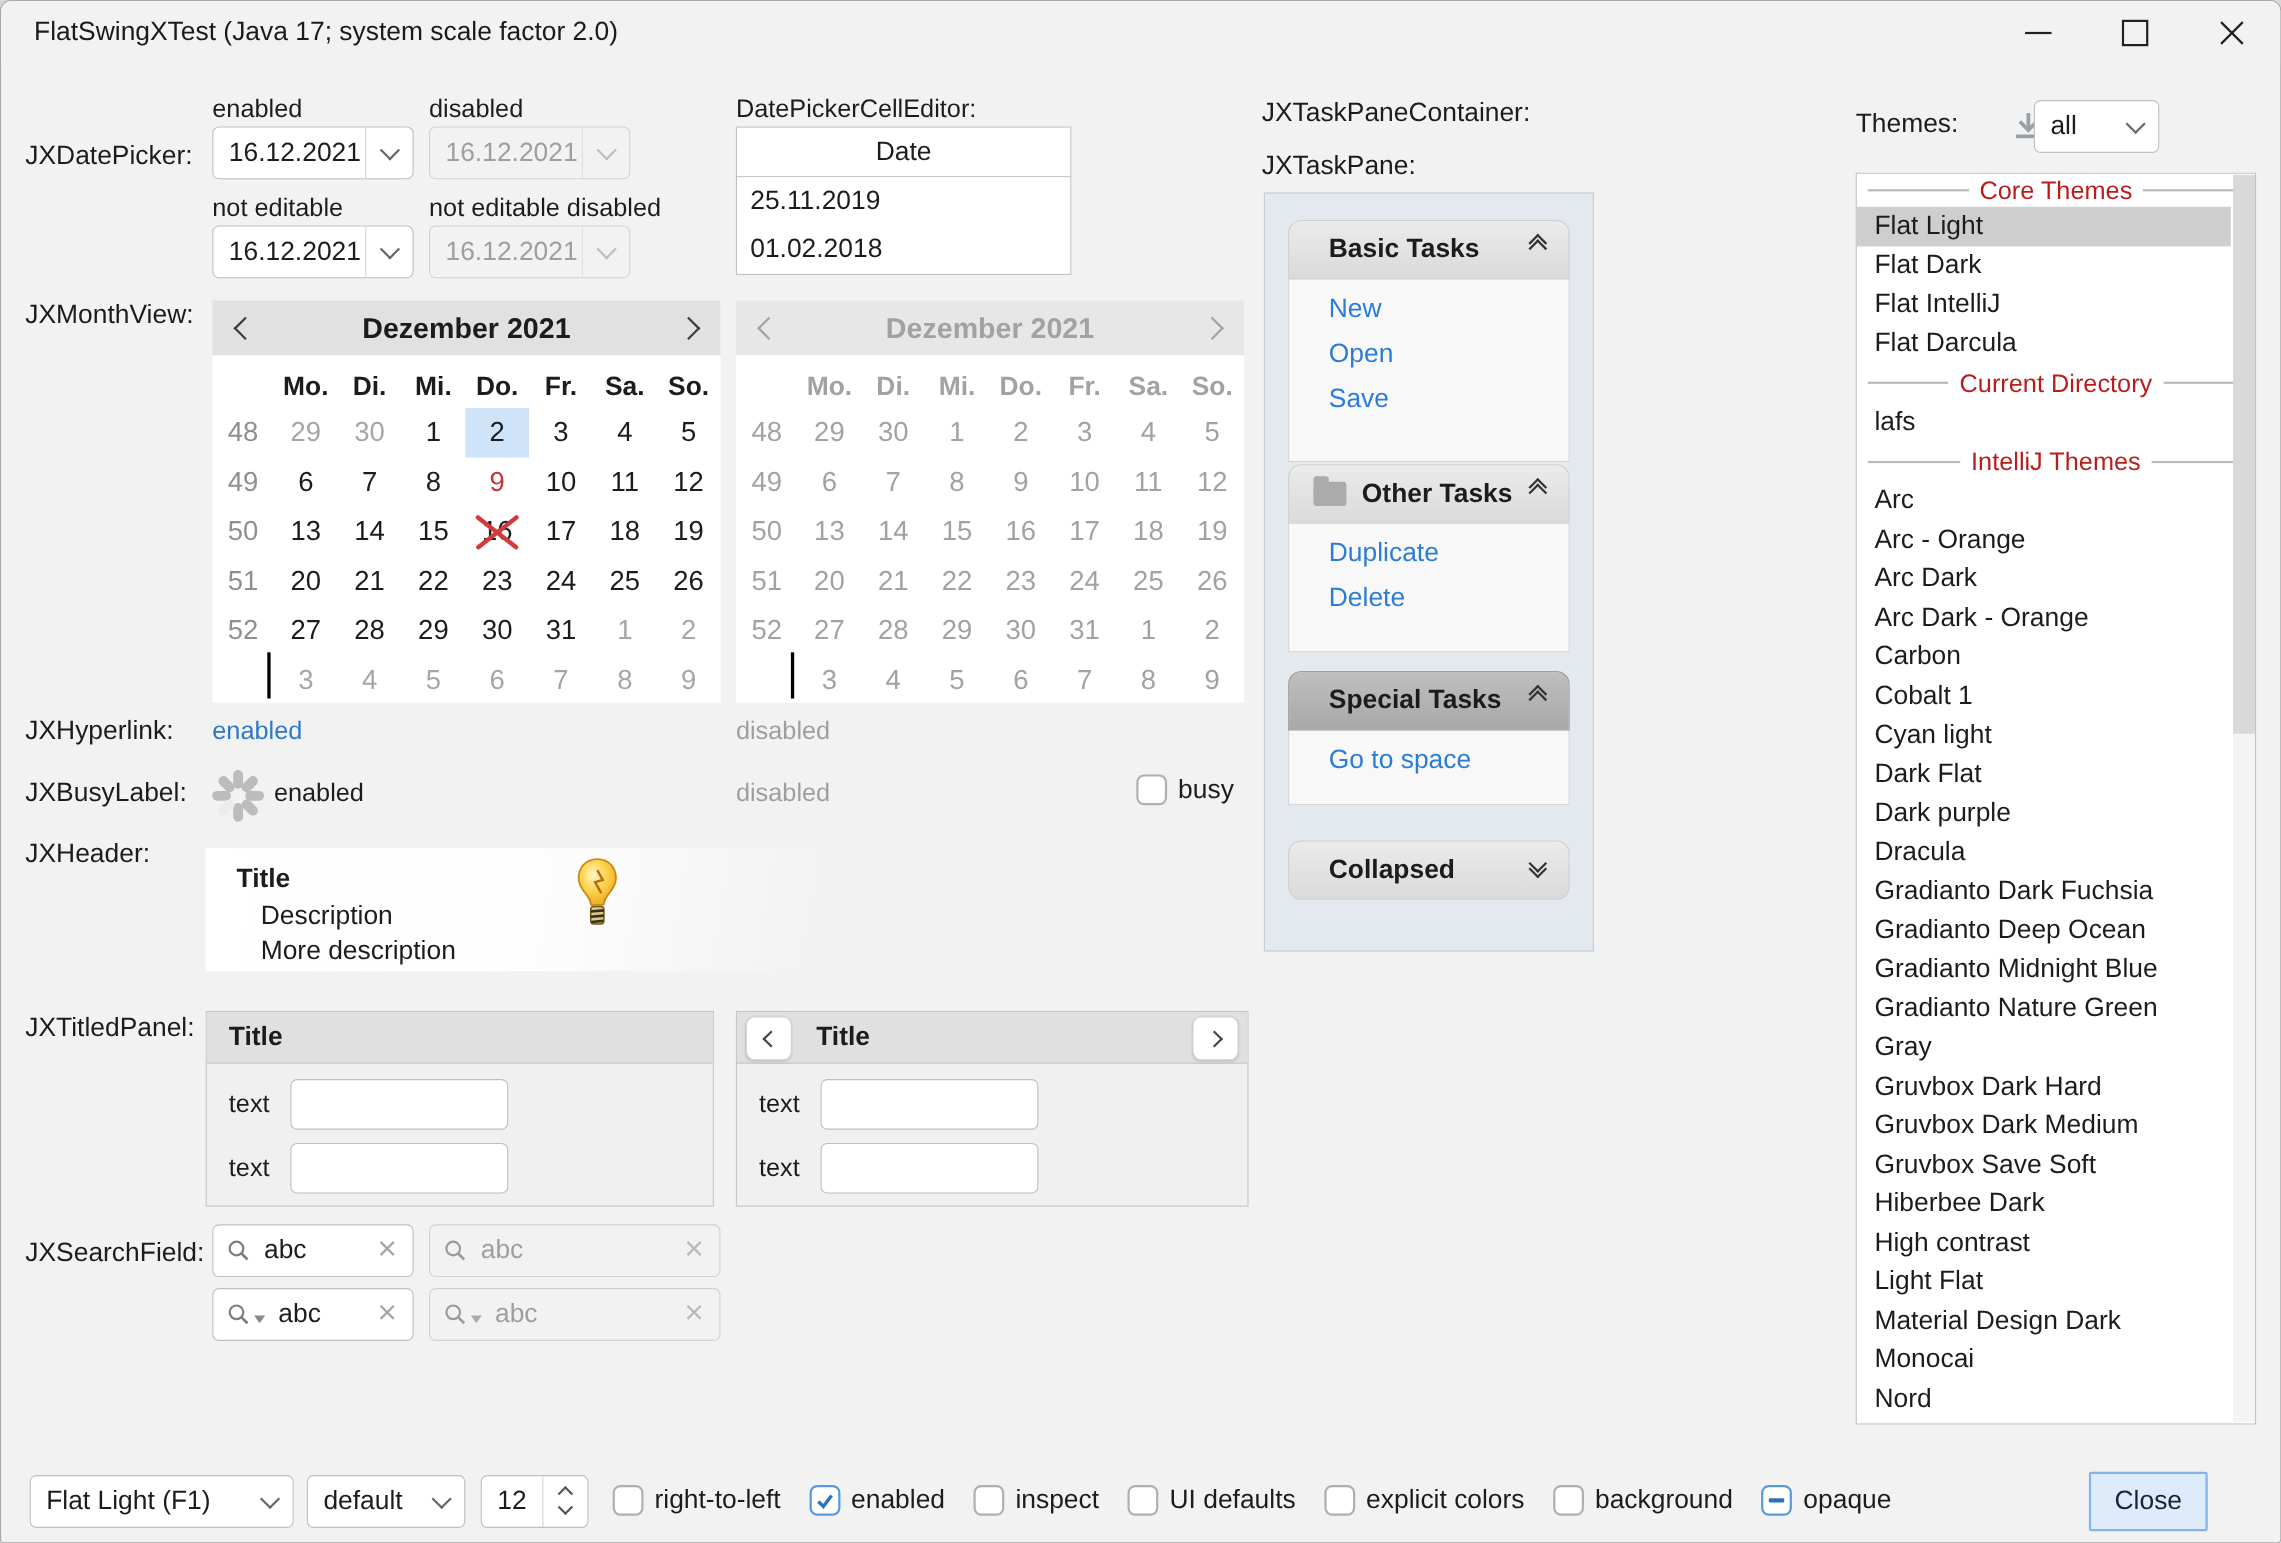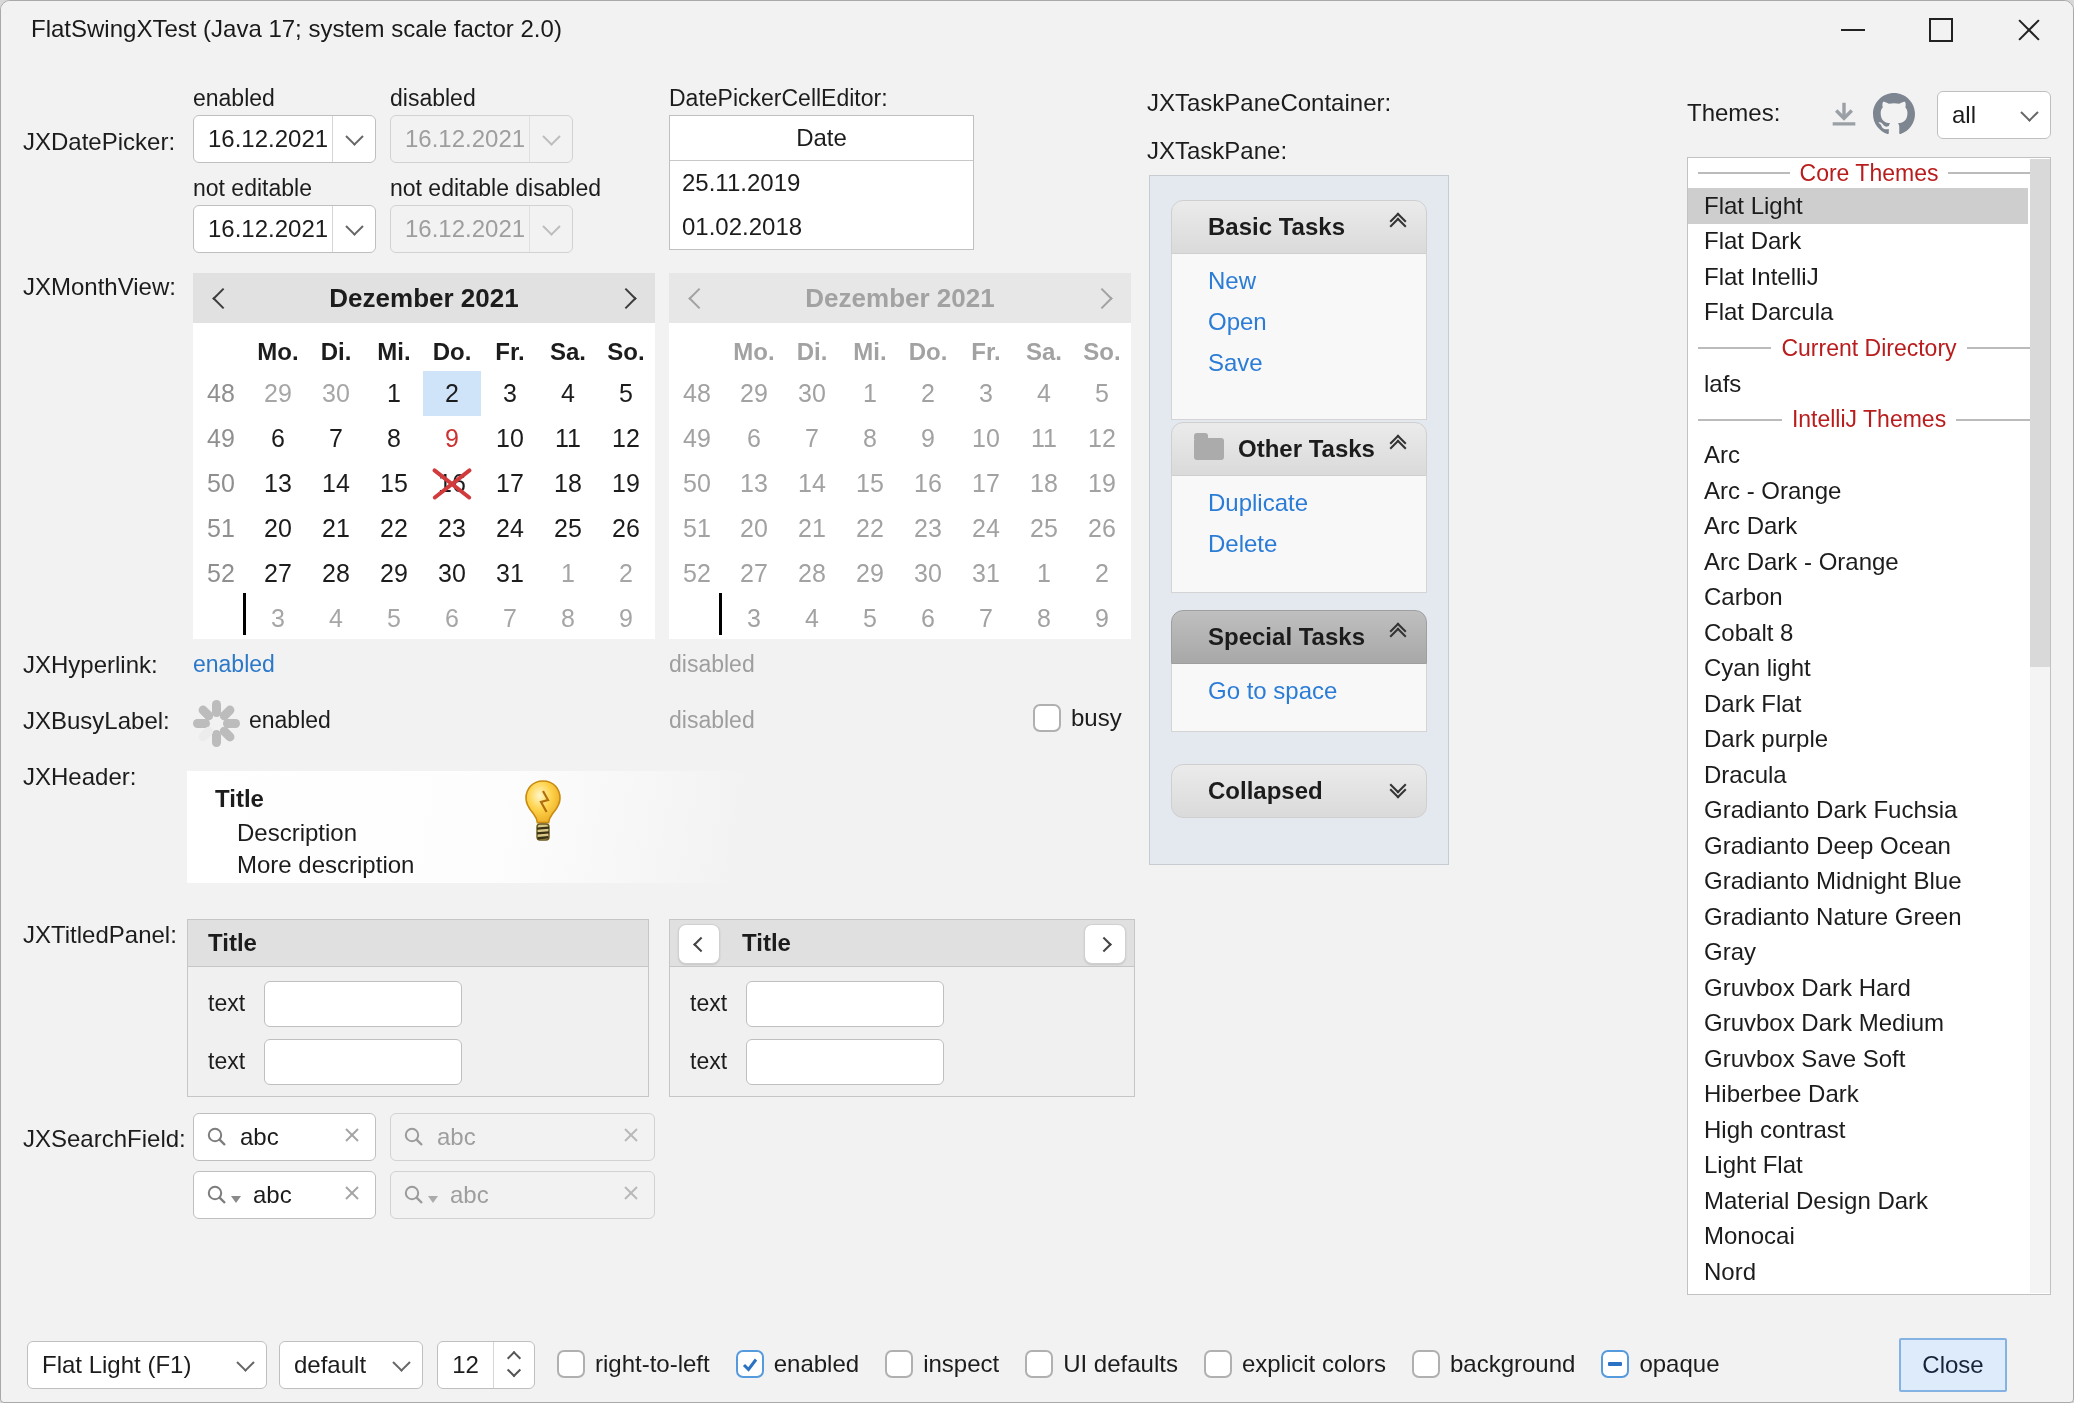--- a/index.html
+++ b/index.html
@@ -493,21 +493,21 @@
 
   <div class="lbl" style="left:1686px;top:98px;">Themes:</div>
   <svg class="abs" style="left:1826px;top:96px;" width="34" height="34" viewBox="0 0 24 24">
     <line x1="12" y1="4" x2="12" y2="14" stroke="#9aa0a6" stroke-width="2.4"></line>
     <path d="M6.5 9.5 L12 15 L17.5 9.5" fill="none" stroke="#9aa0a6" stroke-width="2.4"></path>
     <line x1="4" y1="19" x2="20" y2="19" stroke="#9aa0a6" stroke-width="2.4"></line>
   </svg>
   <svg class="abs" style="left:1872px;top:92px;" width="42" height="42" viewBox="0 0 16 16">
     <path fill="#7d8590" d="M8 0C3.58 0 0 3.58 0 8c0 3.54 2.29 6.53 5.47 7.59.4.07.55-.17.55-.38 0-.19-.01-.82-.01-1.49-2.01.37-2.53-.49-2.69-.94-.09-.23-.48-.94-.82-1.13-.28-.15-.68-.52-.01-.53.63-.01 1.08.58 1.23.82.72 1.21 1.87.87 2.33.66.07-.52.28-.87.51-1.07-1.78-.2-3.64-.89-3.64-3.95 0-.87.31-1.59.82-2.15-.08-.2-.36-1.02.08-2.12 0 0 .67-.21 2.2.82.64-.18 1.32-.27 2-.27s1.36.09 2 .27c1.53-1.04 2.2-.82 2.2-.82.44 1.1.16 1.92.08 2.12.51.56.82 1.27.82 2.15 0 3.07-1.87 3.75-3.65 3.95.29.25.54.73.54 1.48 0 1.07-.01 1.93-.01 2.2 0 .21.15.46.55.38A8.01 8.01 0 0 0 16 8c0-4.42-3.58-8-8-8z"></path>
   </svg>
-  <div class="combo" style="left:1936px;top:90px;width:112px;height:46px;">
+  <div class="combo" style="left:1848px;top:90px;width:112px;height:46px;">
     <span class="val">all</span>
     <span class="arr">
         <i class="cv down"></i>
       </span>
   </div>
   <div class="tlist" style="left:1686px;top:156px;width:362px;height:1136px;" id="themes-list">
     <div class="sbar" style="right:0;">
       <div class="thumb" style="top:0px;height:508px;"></div>
     </div>
   <div class="tsep first">
@@ -528,21 +528,21 @@
       <div class="tsep">
         <span class="ln"></span>
         <span class="txt">IntelliJ Themes</span>
         <span class="ln"></span>
       </div>
       <div class="titem" style="width: 324px;">Arc</div>
       <div class="titem" style="width: 324px;">Arc - Orange</div>
       <div class="titem" style="width: 324px;">Arc Dark</div>
       <div class="titem" style="width: 324px;">Arc Dark - Orange</div>
       <div class="titem" style="width: 324px;">Carbon</div>
-      <div class="titem" style="width: 324px;">Cobalt 8</div>
+      <div class="titem" style="width: 324px;">Cobalt 1</div>
       <div class="titem" style="width: 324px;">Cyan light</div>
       <div class="titem" style="width: 324px;">Dark Flat</div>
       <div class="titem" style="width: 324px;">Dark purple</div>
       <div class="titem" style="width: 324px;">Dracula</div>
       <div class="titem" style="width: 324px;">Gradianto Dark Fuchsia</div>
       <div class="titem" style="width: 324px;">Gradianto Deep Ocean</div>
       <div class="titem" style="width: 324px;">Gradianto Midnight Blue</div>
       <div class="titem" style="width: 324px;">Gradianto Nature Green</div>
       <div class="titem" style="width: 324px;">Gray</div>
       <div class="titem" style="width: 324px;">Gruvbox Dark Hard</div>

